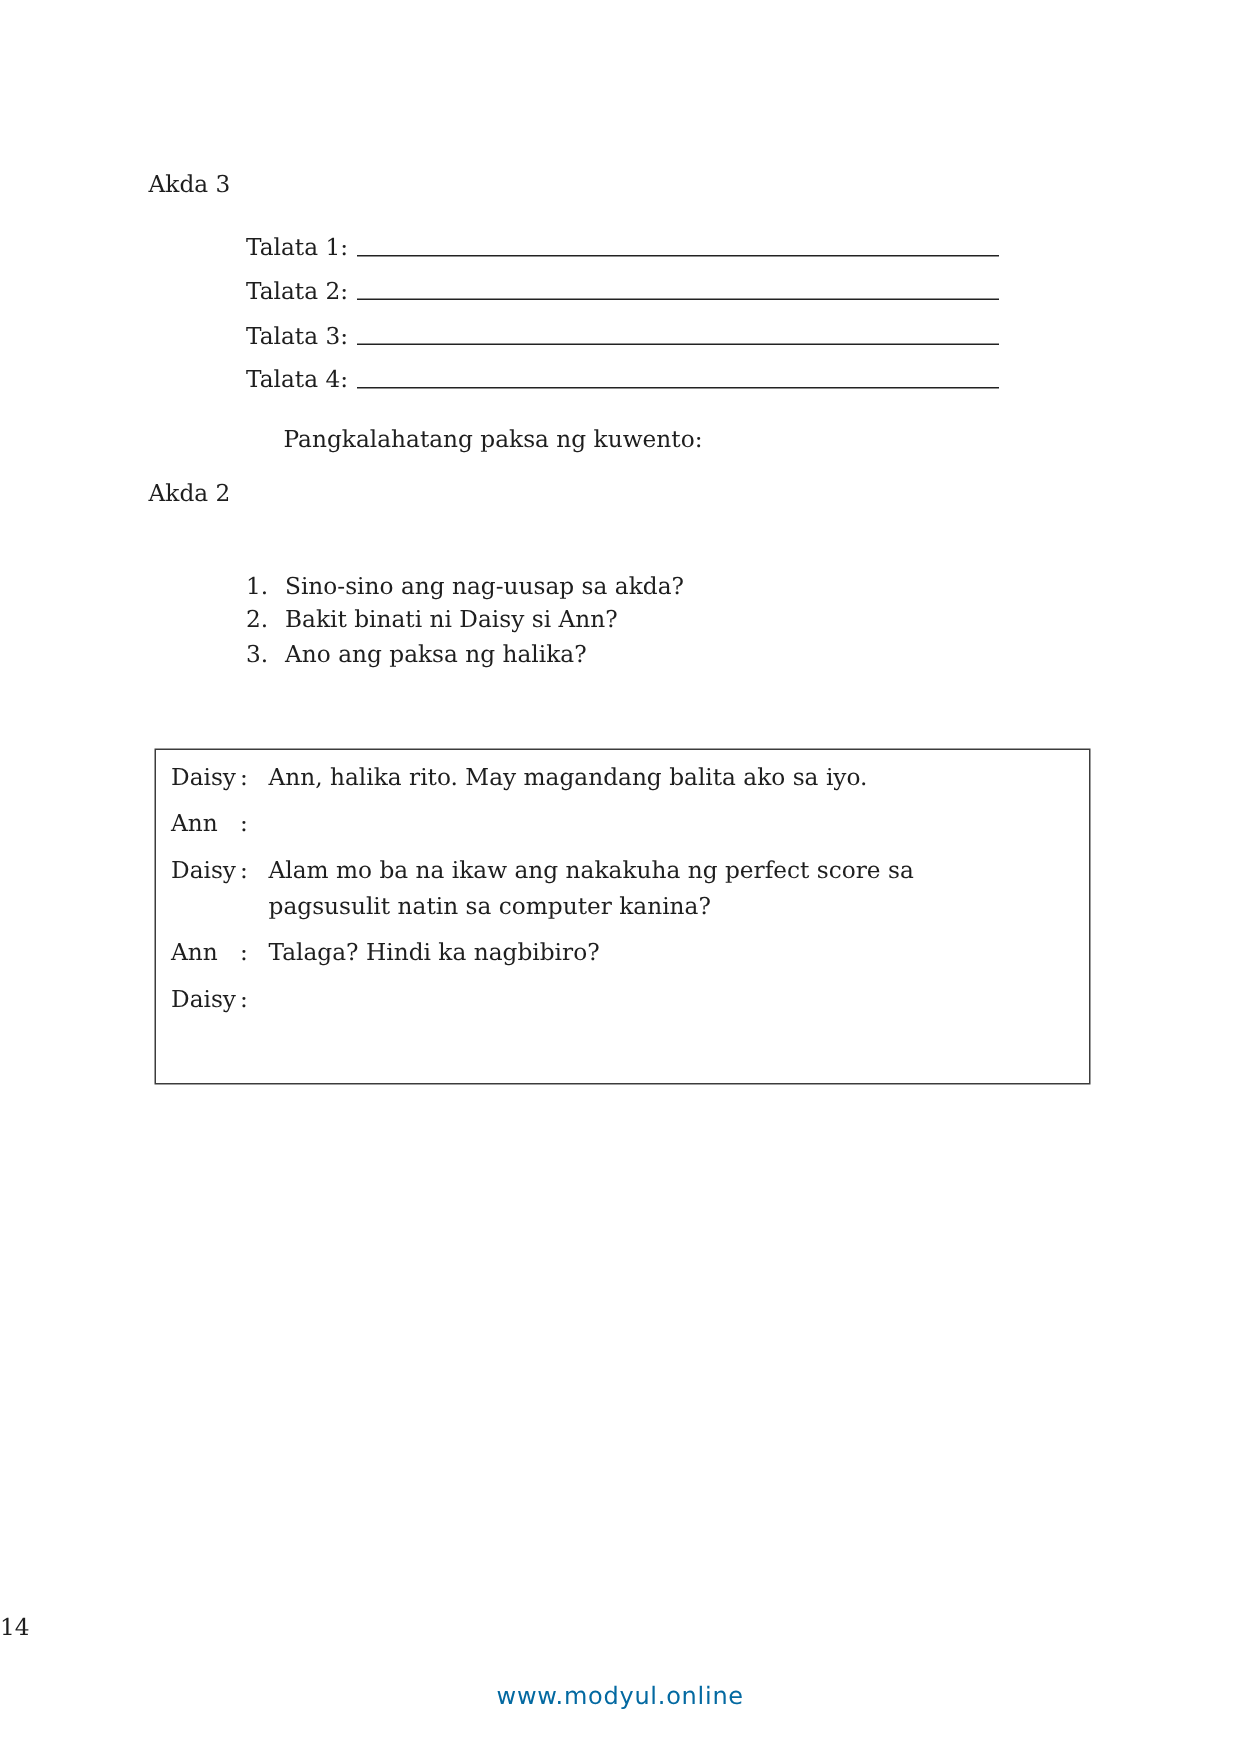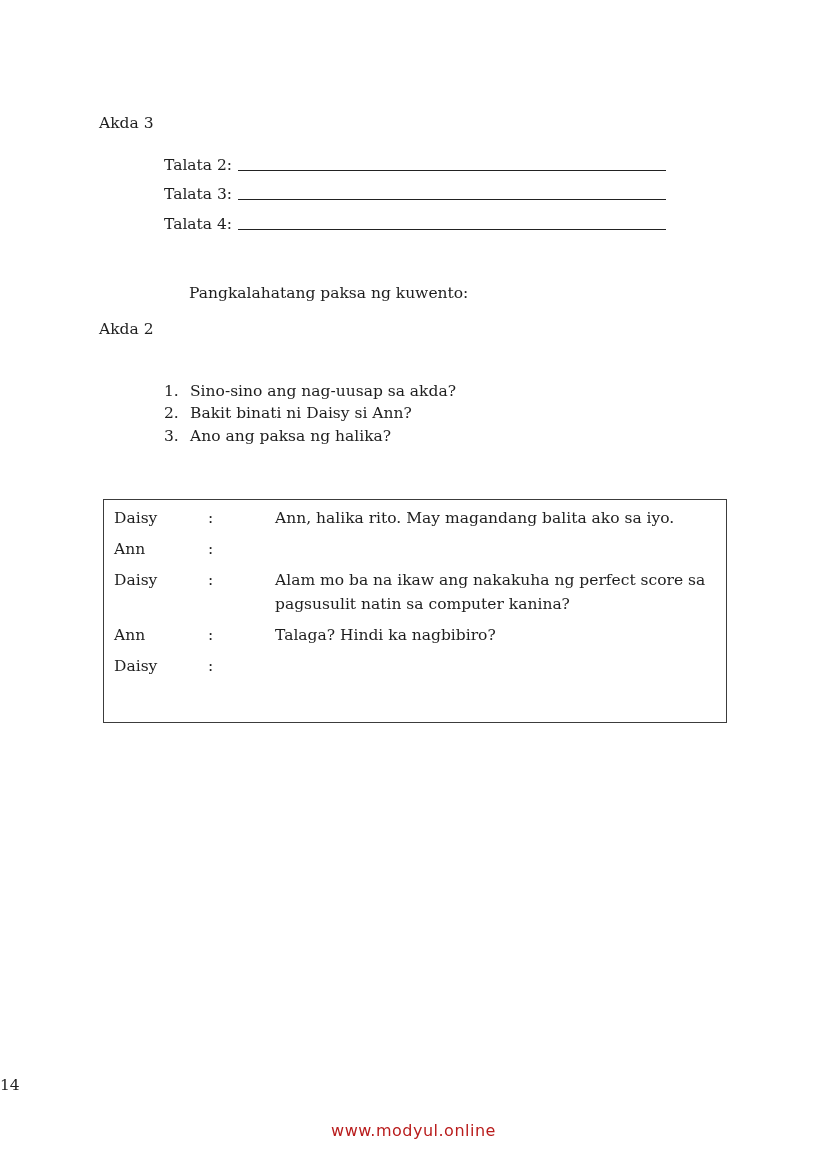--- a/index.html
+++ b/index.html
@@ -75,21 +75,20 @@
     height: 224px;
     box-sizing: border-box;
     border: 1.8px solid #3c3c3c;
     padding: 7px 12px 0 10px;
     background: #ffffff;
   }
   .dialogue-row {
     display: flex;
     line-height: 23.2px;
     margin-bottom: 8px;
-    gap: 48px;
   }
   .speaker {
     flex: 0 0 46px;
   }
   .colon {
     flex: 0 0 19px;
   }
   .speech {
     flex: 1 1 auto;
     white-space: pre-line;
@@ -103,31 +102,35 @@
   }
   .watermark {
     position: absolute;
     top: 1121px;
     left: 0;
     width: 100%;
     text-align: center;
     font-family: "DejaVu Sans", sans-serif;
     font-size: 16px;
     letter-spacing: 0.5px;
-    color: #b91c1c;
+    color: #0369a1;
   }
 </style>
 </head>
 <body>
 
 <div class="page">
 
   <div class="akda1-heading">Akda 3</div>
 
   <div class="talata-group">
+    <div class="talata-row">
+      <span class="talata-label">Talata 1:</span>
+      <span class="talata-blank"></span>
+    </div>
     <div class="talata-row">
       <span class="talata-label">Talata 2:</span>
       <span class="talata-blank"></span>
     </div>
     <div class="talata-row">
       <span class="talata-label">Talata 3:</span>
       <span class="talata-blank"></span>
     </div>
     <div class="talata-row">
       <span class="talata-label">Talata 4:</span>

